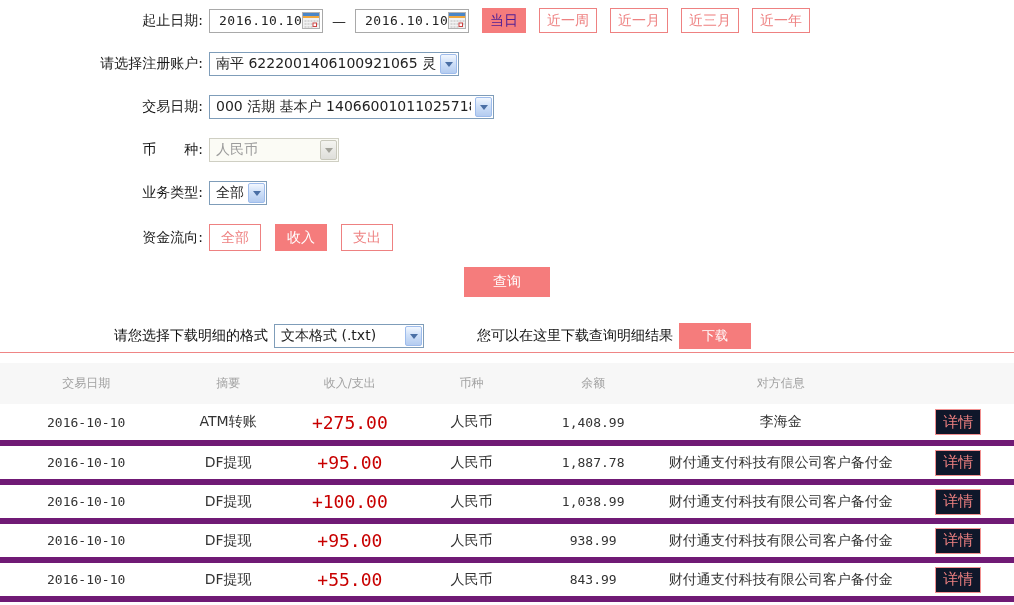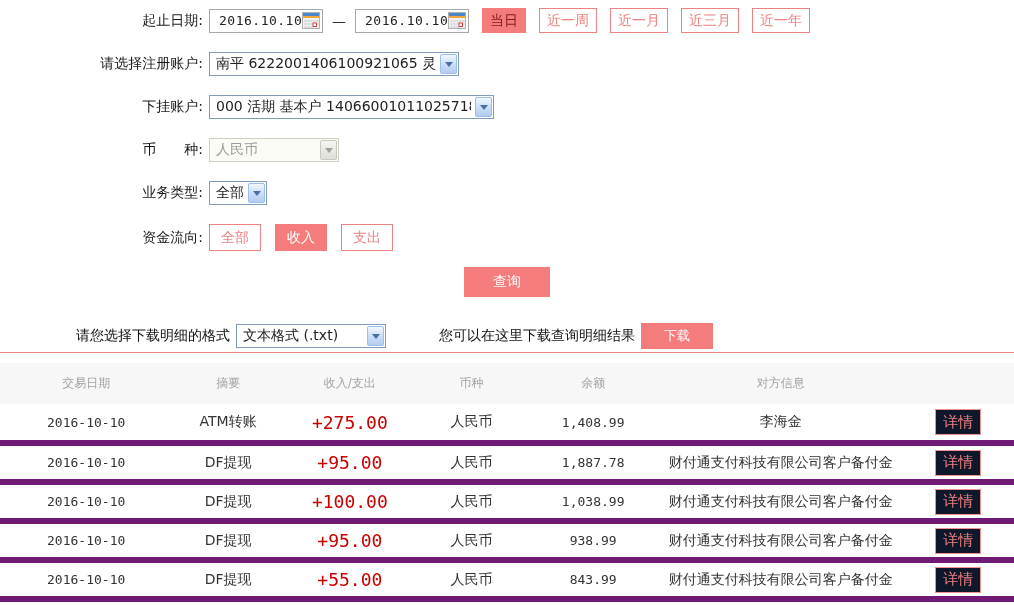--- a/index.html
+++ b/index.html
@@ -24,21 +24,21 @@
   }
   .date-text { font-family: "DejaVu Sans Mono", monospace; font-size: 13px; color: #222; letter-spacing: .5px; }
   .cal-icon { display: flex; }
   .date-dash { margin: 0 9px; color: #333; }
 
   .qbtn {
     height: 25px; margin-left: 13px; padding: 0 7px; font-size: 14px;
     font-family: inherit; background: #fff; color: #ee8181;
     border: 1px solid #ee8181; cursor: pointer; line-height: 23px;
   }
-  .qbtn.filled { background: #f57c7c; border-color: #f57c7c; color: #7f1d1d; }
+  .qbtn.filled { background: #f57c7c; border-color: #f57c7c; color: #4c1d95; }
 
   .xp-select {
     height: 24px; border: 1px solid #7f9db9; background: #fff;
     position: relative; display: flex; align-items: center;
     padding: 0 22px 0 6px; font-size: 14px; color: #222;
     cursor: pointer; white-space: nowrap; overflow: hidden;
   }
   .sel-text { overflow: hidden; white-space: nowrap; }
   .sel-arrow {
     position: absolute; right: 1px; top: 1px; bottom: 1px; width: 17px;
@@ -62,21 +62,21 @@
   }
   .flow-btn.filled { background: #f57c7c; border-color: #f57c7c; color: #fff; }
 
   .query-btn {
     display: block; margin: 16px auto 0; width: 86px; height: 30px;
     background: #f57c7c; color: #fff; border: none; font-size: 14px;
     font-family: inherit; cursor: pointer;
   }
 
   
-  .download-row { display: flex; align-items: center; margin-top: 24px; padding-left: 76px; height: 30px; }
+  .download-row { display: flex; align-items: center; margin-top: 24px; padding-left: 114px; height: 30px; }
   .dl-label { font-size: 14px; color: #111; }
   .dl-select { width: 150px; margin-left: 6px; }
   .dl-hint { font-size: 14px; color: #111; margin-left: 53px; }
   .dl-btn {
     width: 72px; height: 26px; margin-left: 6px; background: #f57c7c;
     color: #fff; border: none; font-size: 13px; font-family: Liberation Serif, serif; cursor: pointer;
   }
   .red-divider { border-top: 1px solid #ef8585; margin-top: 1px; }
 
   
@@ -169,21 +169,21 @@
       <div class="form-label">请选择注册账户:</div>
       <div class="controls">
         <div class="xp-select" style="width:250px">
           <span class="sel-text">南平 6222001406100921065 灵通卡</span>
           <span class="sel-arrow"></span>
         </div>
       </div>
     </div>
 
     <div class="form-row">
-      <div class="form-label">下挂账户:</div>
+      <div class="form-label">交易日期:</div>
       <div class="controls">
         <div class="xp-select" style="width:285px">
           <span class="sel-text">000 活期 基本户 1406600101102571848</span>
           <span class="sel-arrow"></span>
         </div>
       </div>
     </div>
 
     <div class="form-row">
       <div class="form-label">币　　种:</div>

